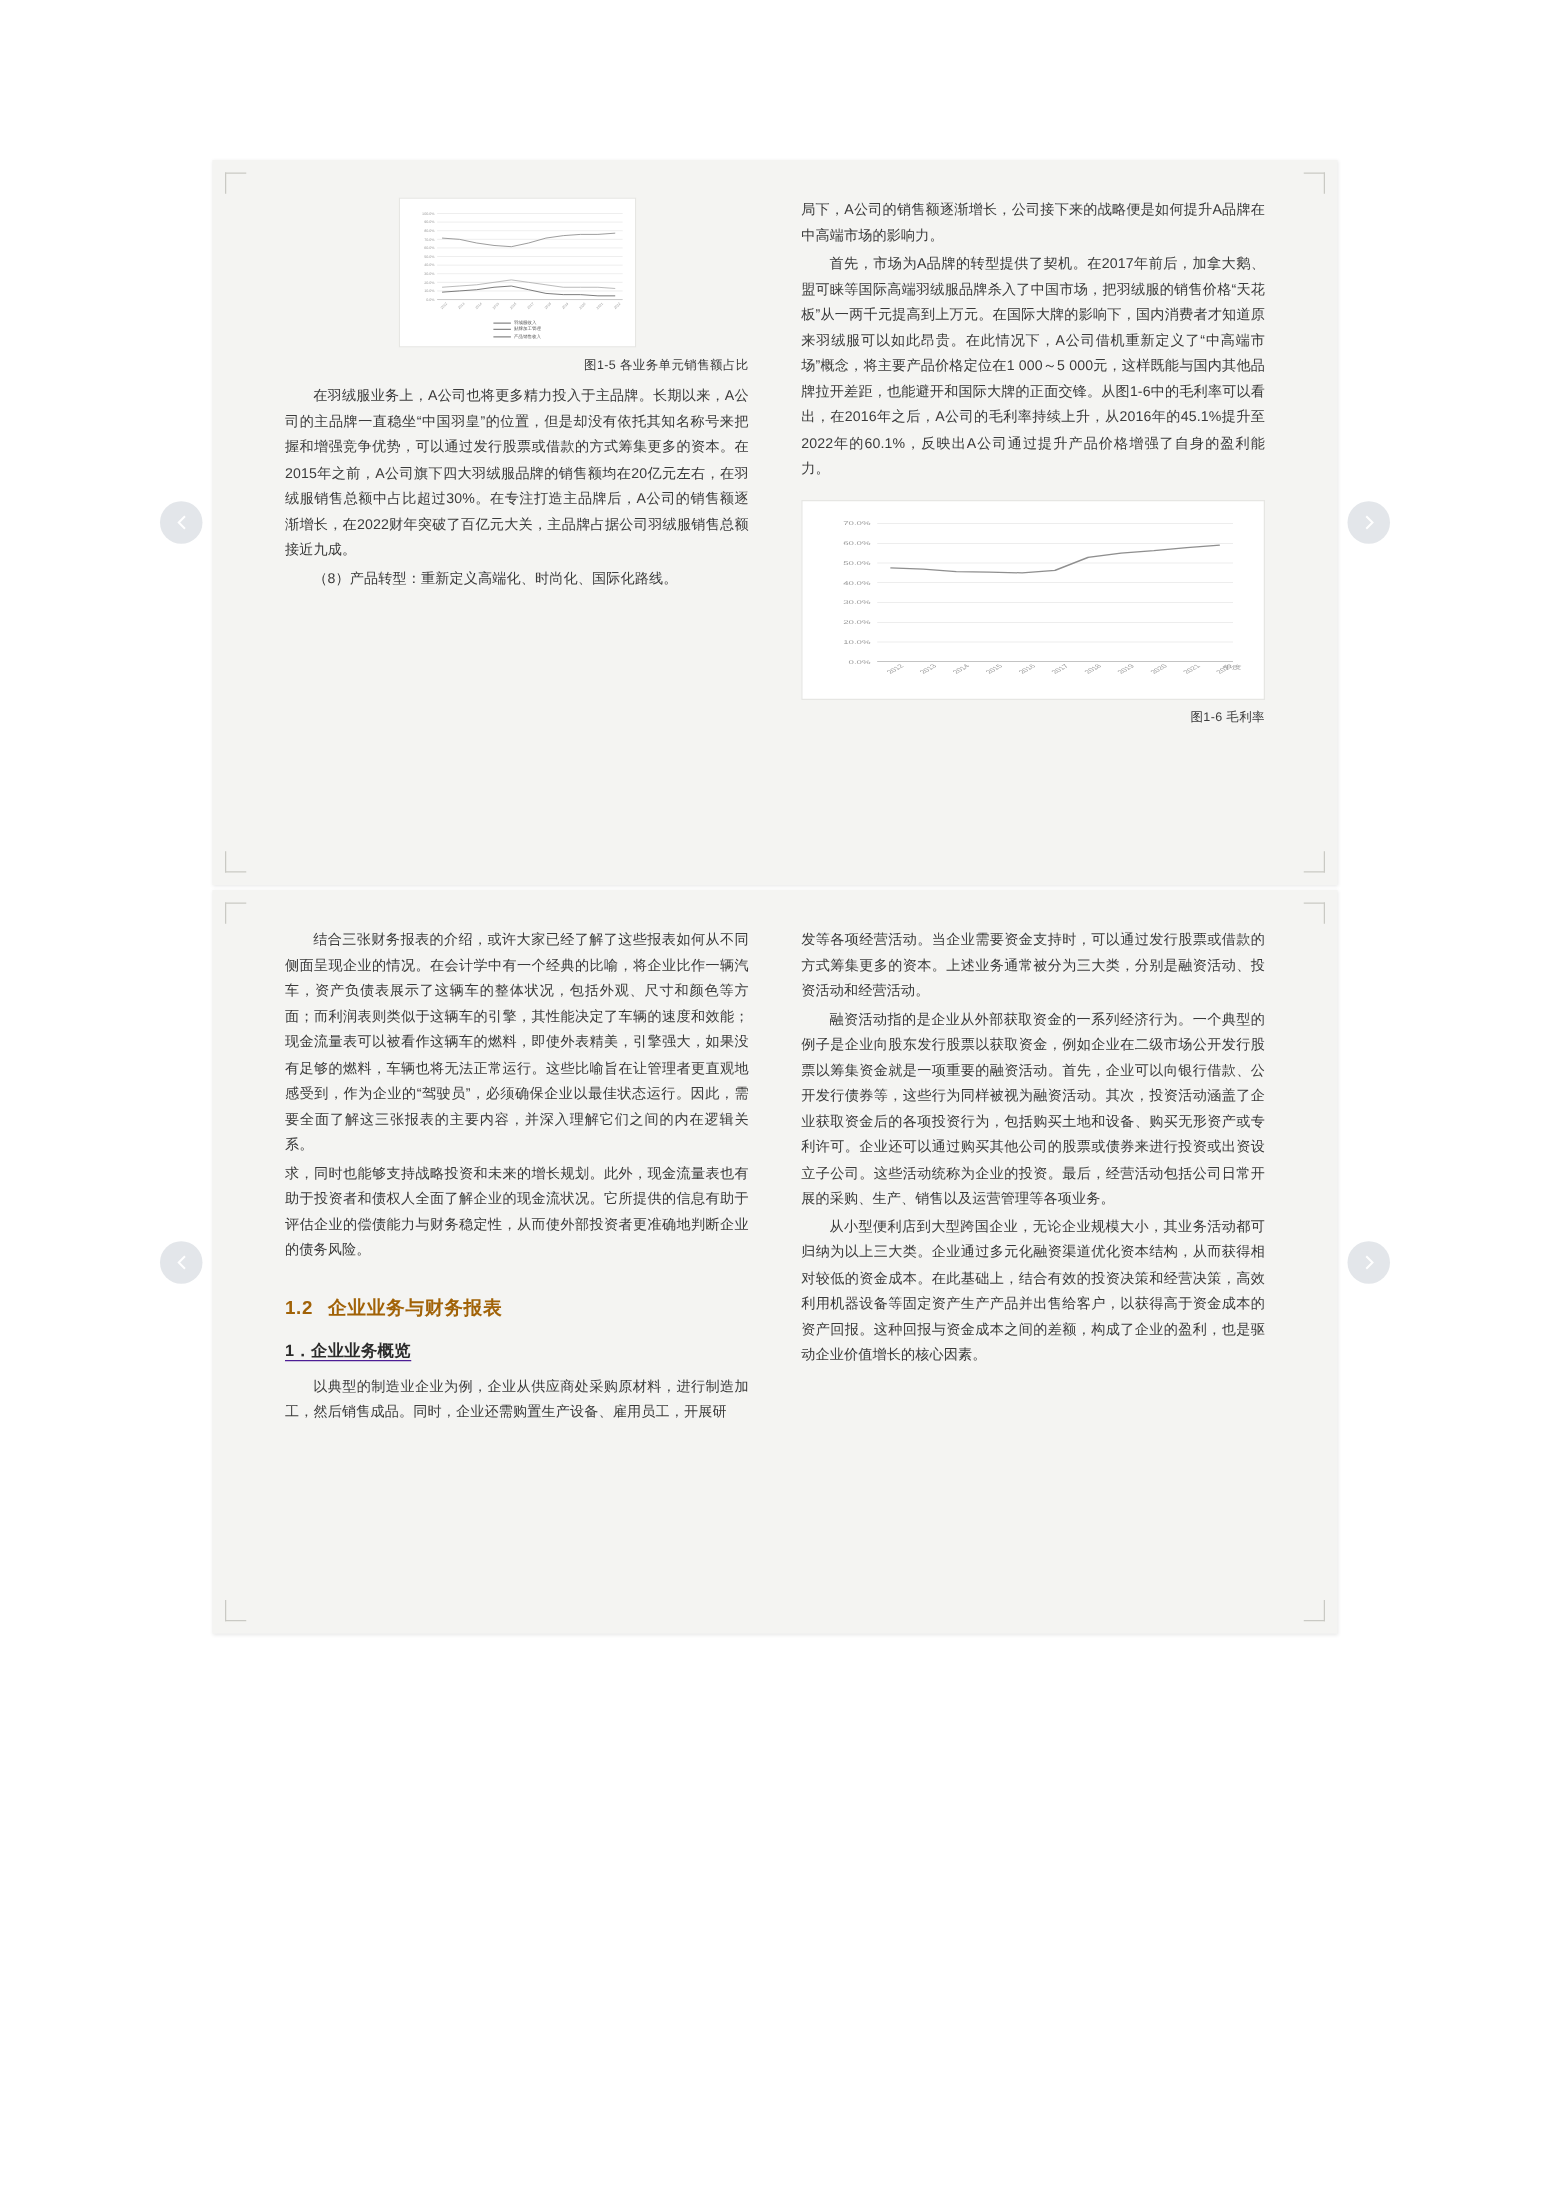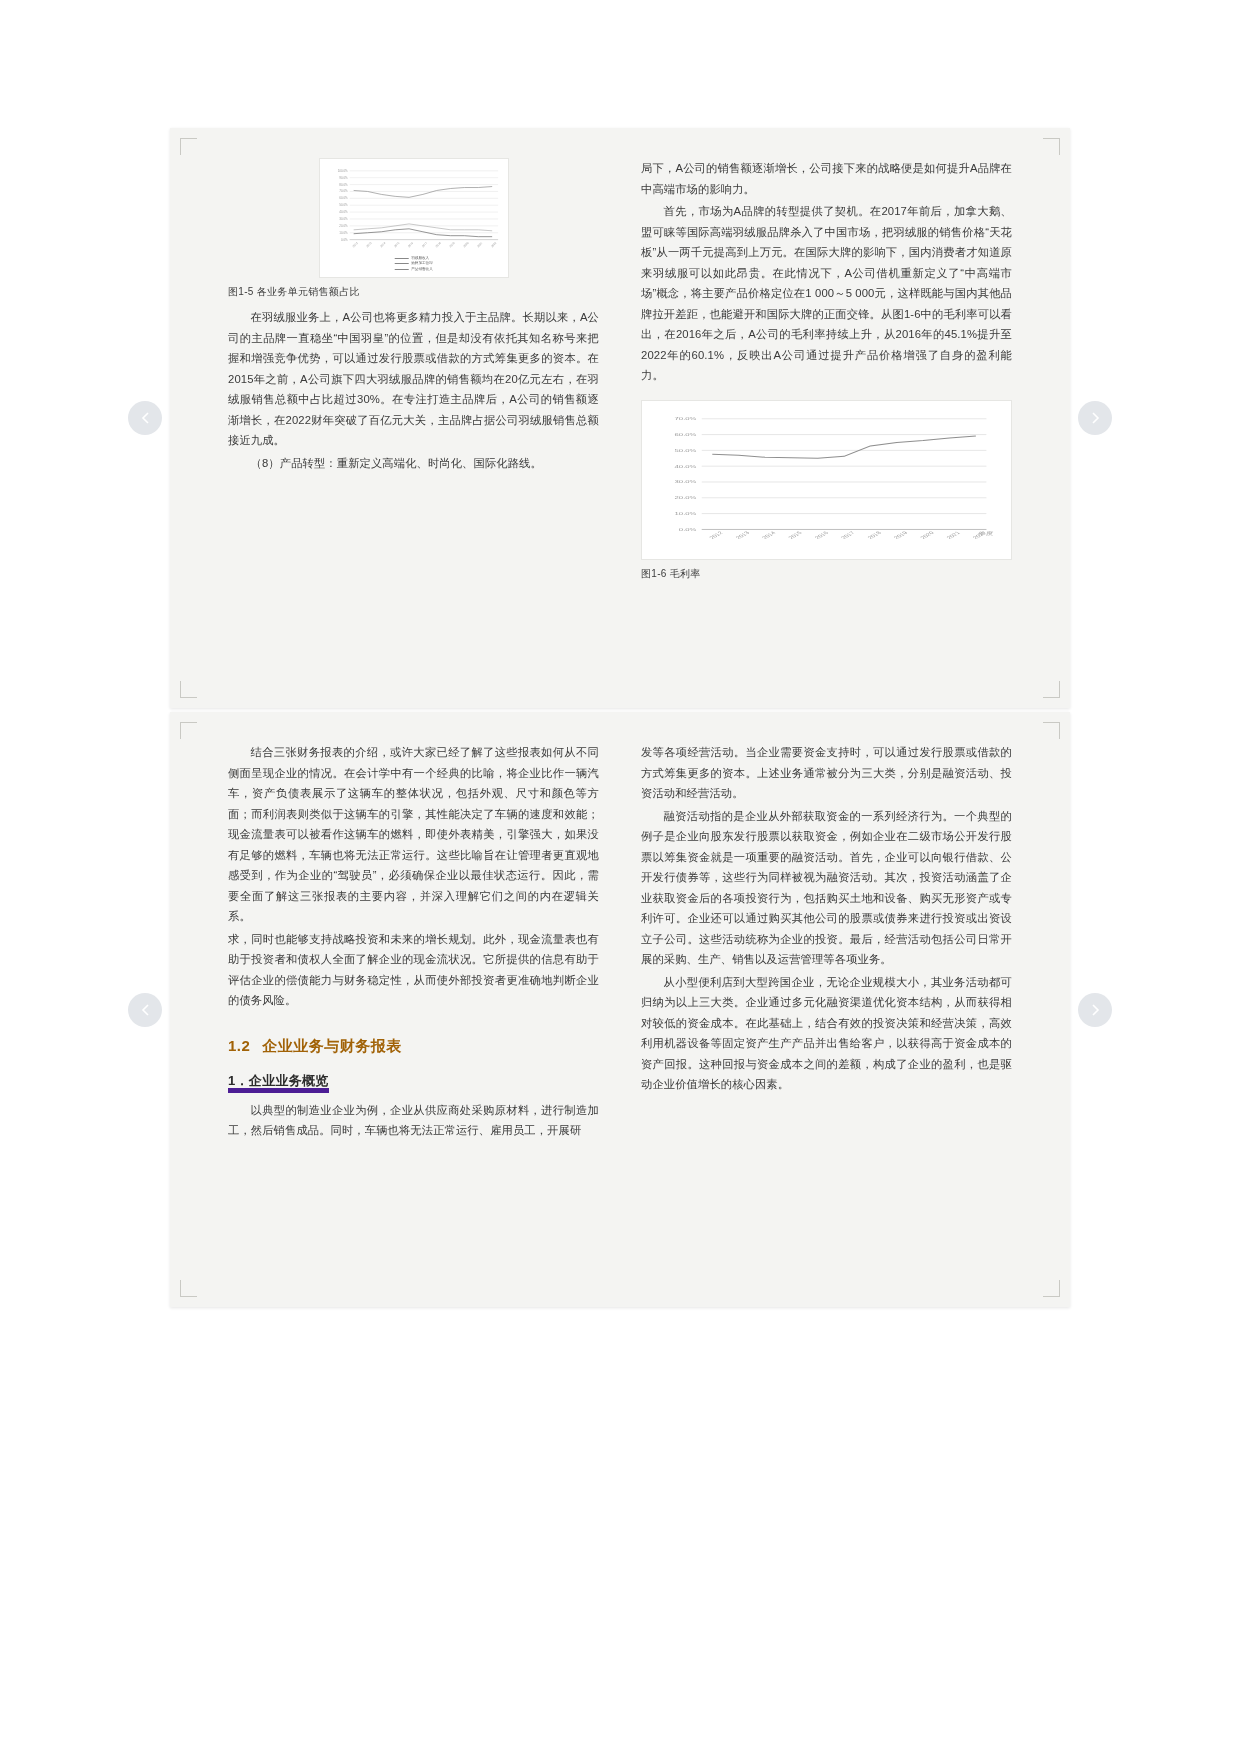--- a/index.html
+++ b/index.html
@@ -78,37 +78,37 @@
   h2.sec-title .num { margin-right: 12px; }
 
   h3.sub-title {
     font-size: 13px;
     font-weight: bold;
     color: #2b2b2b;
     margin: 16px 0 10px 0;
     letter-spacing: 0.3px;
   }
   h3.sub-title .sub-underline {
-    border-bottom: 5px solid #4c1d95;
+    border-bottom: 1px solid #4c1d95;
     padding-bottom: 0;
   }
 
   
   .figure { margin: 0 0 8px 0; }
   .figure.fig2 { margin: 14px 0 6px 0; }
   .fig-box {
     background: #ffffff;
     border: 1px solid #e6e6e3;
     box-sizing: border-box;
     position: relative;
   }
   .fig-1 { width: 190px; height: 120px; margin: 0 auto; }
   .fig-2 { width: 100%; height: 160px; }
   .fig-caption {
-    text-align: left;
+    text-align: right;
     font-size: 10px;
     color: #3a3a3a;
     margin-top: 7px;
     letter-spacing: 0.3px;
   }
 
   
   .chart-svg { display: block; width: 100%; height: 100%; }
 
   .legend {
@@ -318,21 +318,21 @@
         <p class="para noindent">求，同时也能够支持战略投资和未来的增长规划。此外，现金流量表也有助于投资者和债权人全面了解企业的现金流状况。它所提供的信息有助于评估企业的偿债能力与财务稳定性，从而使外部投资者更准确地判断企业的债务风险。</p>
 
         <h2 class="sec-title">
           <span class="num">1.2</span><span>企业业务与财务报表</span>
         </h2>
 
         <h3 class="sub-title">
           <span class="sub-underline">1．企业业务概览</span>
         </h3>
 
-        <p class="para">以典型的制造业企业为例，企业从供应商处采购原材料，进行制造加工，然后销售成品。同时，车辆也将无法正常运行、雇用员工，开展研</p>
+        <p class="para">以典型的制造业企业为例，企业从供应商处采购原材料，进行制造加工，然后销售成品。同时，企业还需购置生产设备、雇用员工，开展研</p>
       </div>
 
       <div class="col">
         <p class="para noindent">发等各项经营活动。当企业需要资金支持时，可以通过发行股票或借款的方式筹集更多的资本。上述业务通常被分为三大类，分别是融资活动、投资活动和经营活动。</p>
         <p class="para">融资活动指的是企业从外部获取资金的一系列经济行为。一个典型的例子是企业向股东发行股票以获取资金，例如企业在二级市场公开发行股票以筹集资金就是一项重要的融资活动。首先，企业可以向银行借款、公开发行债券等，这些行为同样被视为融资活动。其次，投资活动涵盖了企业获取资金后的各项投资行为，包括购买土地和设备、购买无形资产或专利许可。企业还可以通过购买其他公司的股票或债券来进行投资或出资设立子公司。这些活动统称为企业的投资。最后，经营活动包括公司日常开展的采购、生产、销售以及运营管理等各项业务。</p>
         <p class="para">从小型便利店到大型跨国企业，无论企业规模大小，其业务活动都可归纳为以上三大类。企业通过多元化融资渠道优化资本结构，从而获得相对较低的资金成本。在此基础上，结合有效的投资决策和经营决策，高效利用机器设备等固定资产生产产品并出售给客户，以获得高于资金成本的资产回报。这种回报与资金成本之间的差额，构成了企业的盈利，也是驱动企业价值增长的核心因素。</p>
       </div>
     </div>
   </div>
 

